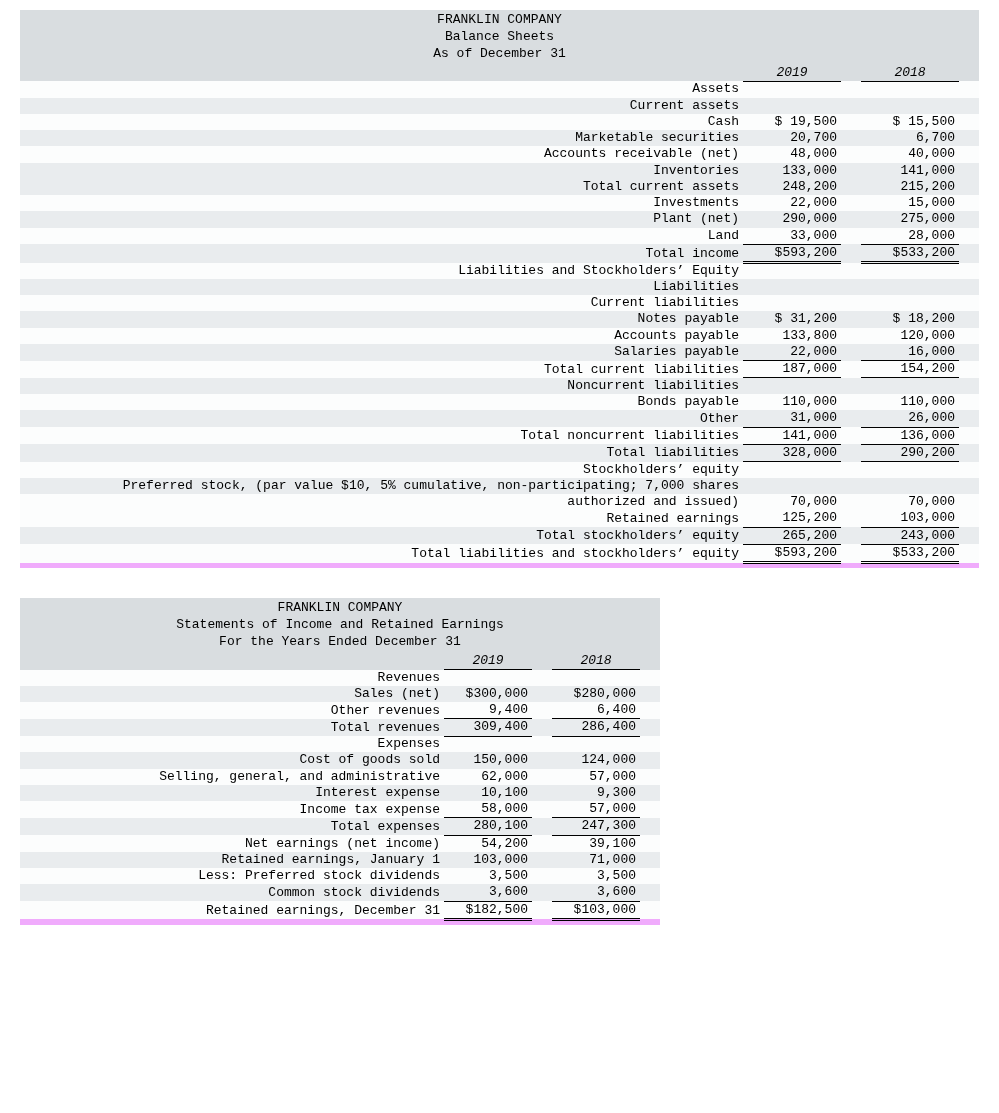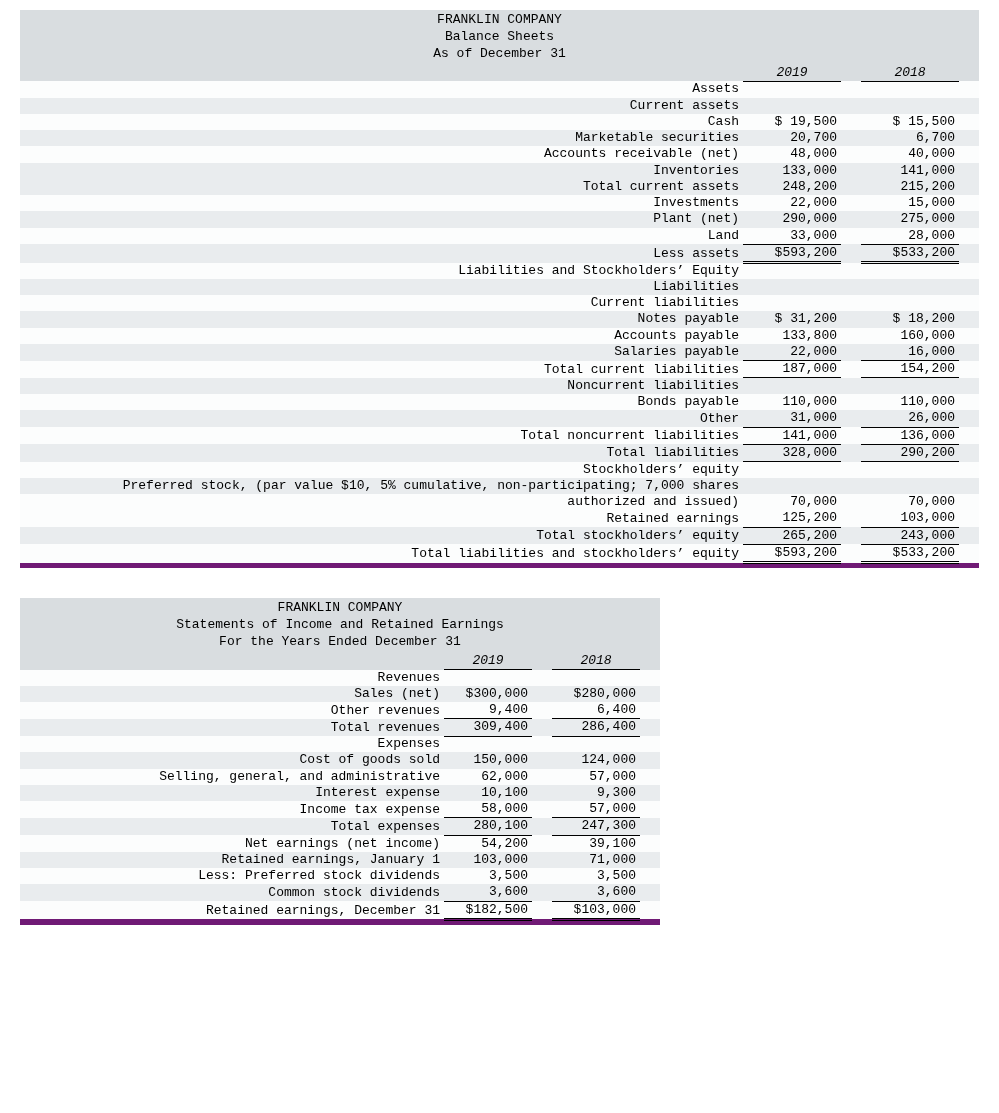--- a/index.html
+++ b/index.html
@@ -6,21 +6,21 @@
     font-family: "Courier New", monospace;
     font-size: 13px;
     background: #ffffff;
     margin: 0;
     padding: 10px 20px;
     color: #000;
     width: 999px;
     box-sizing: border-box;
   }
   .sheet {
-    background: #701a75;
+    background: #f0abfc;
     padding: 0 0 4px 0;
     margin-bottom: 30px;
   }
   .titleblock {
     text-align: center;
     background: #d9dde0;
     padding: 2px 0;
     line-height: 1.3;
   }
   table {
@@ -136,21 +136,21 @@
           <td class="gap"></td>
         </tr>
     <tr class="light">
           <td class="label ind1">Land</td>
           <td class="num b-bot1">33,000</td>
           <td class="gap"></td>
           <td class="num b-bot1">28,000</td>
           <td class="gap"></td>
         </tr>
     <tr class="shade">
-          <td class="label ind0">Less assets</td>
+          <td class="label ind0">Total income</td>
           <td class="num b-dbl">$593,200</td>
           <td class="gap"></td>
           <td class="num b-dbl">$533,200</td>
           <td class="gap"></td>
         </tr>
 
     <tr class="light">
           <td class="label ind0">Liabilities and Stockholders’ Equity</td>
           <td class="num"></td>
           <td class="gap"></td>
@@ -175,21 +175,21 @@
           <td class="label ind1">Notes payable</td>
           <td class="num">$ 31,200</td>
           <td class="gap"></td>
           <td class="num">$ 18,200</td>
           <td class="gap"></td>
         </tr>
     <tr class="light">
           <td class="label ind1">Accounts payable</td>
           <td class="num">133,800</td>
           <td class="gap"></td>
-          <td class="num">160,000</td>
+          <td class="num">120,000</td>
           <td class="gap"></td>
         </tr>
     <tr class="shade">
           <td class="label ind1">Salaries payable</td>
           <td class="num b-bot1">22,000</td>
           <td class="gap"></td>
           <td class="num b-bot1">16,000</td>
           <td class="gap"></td>
         </tr>
     <tr class="light">

